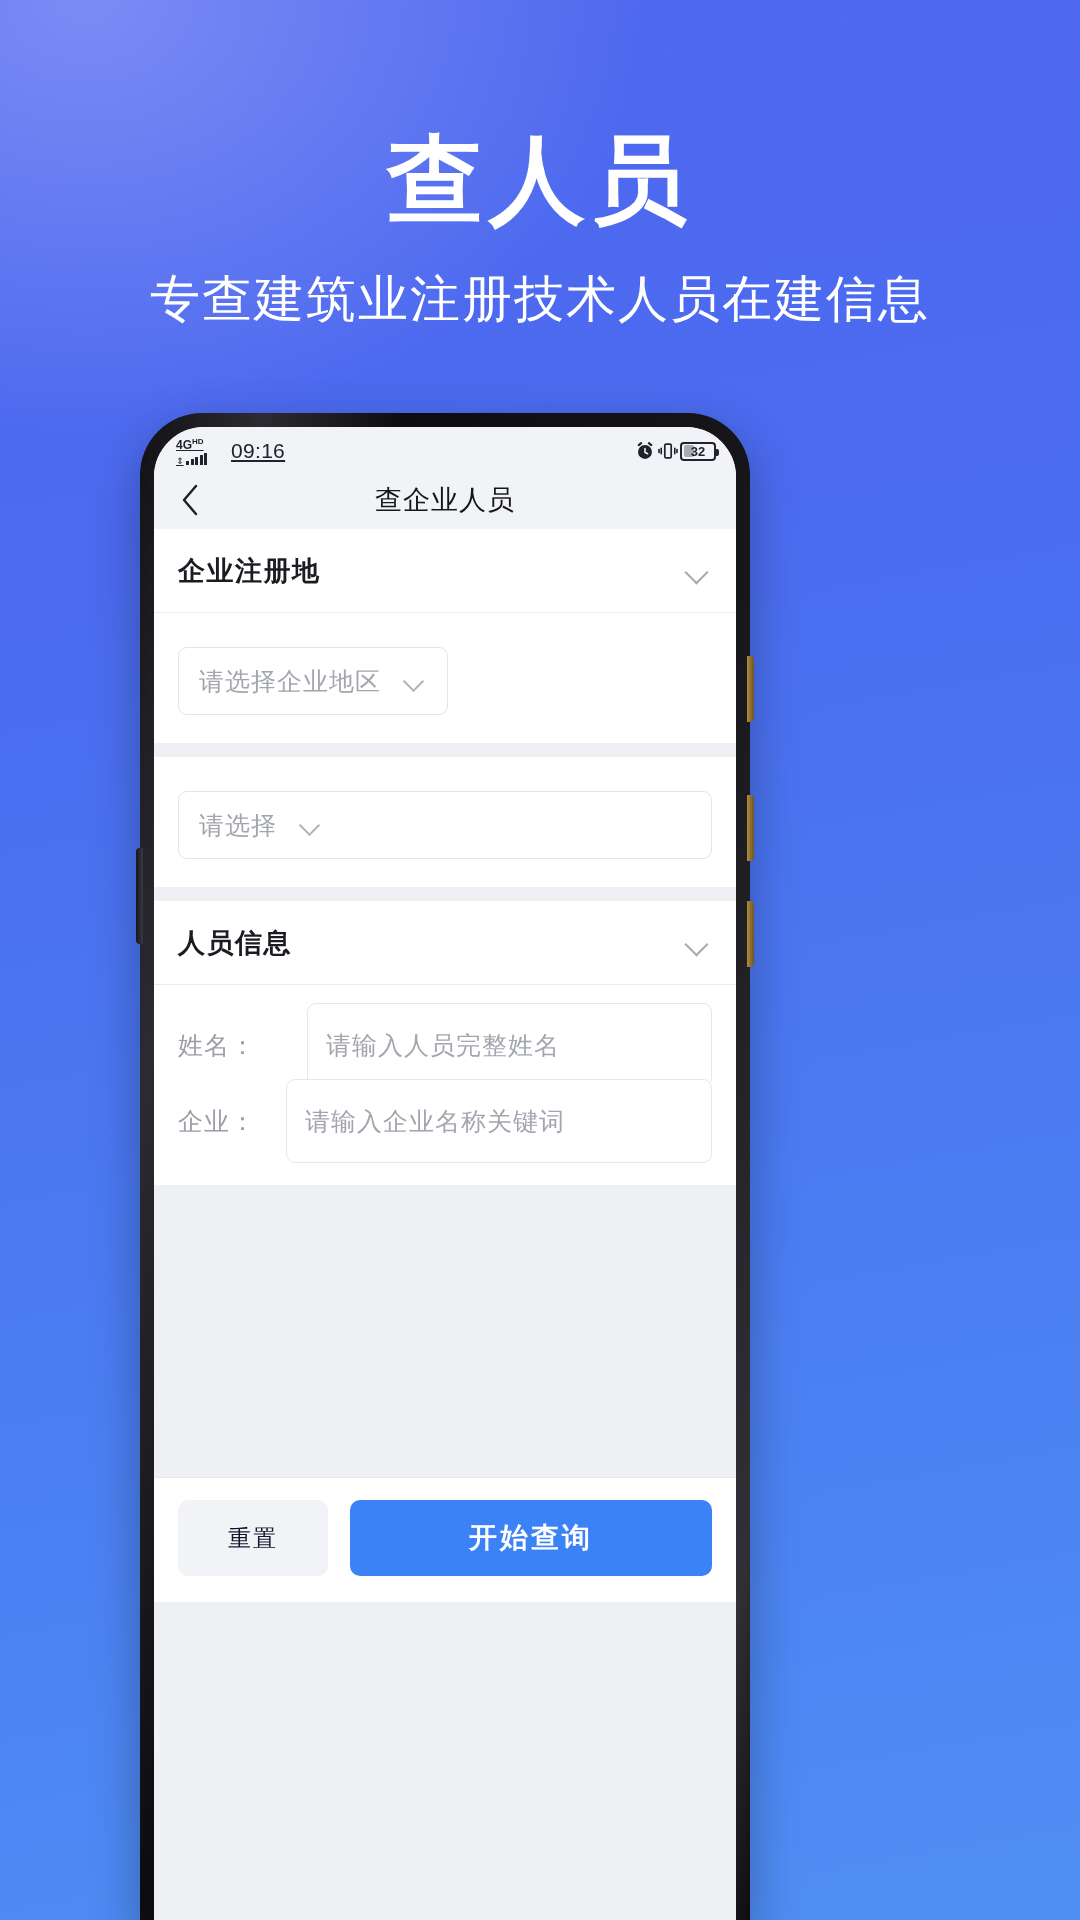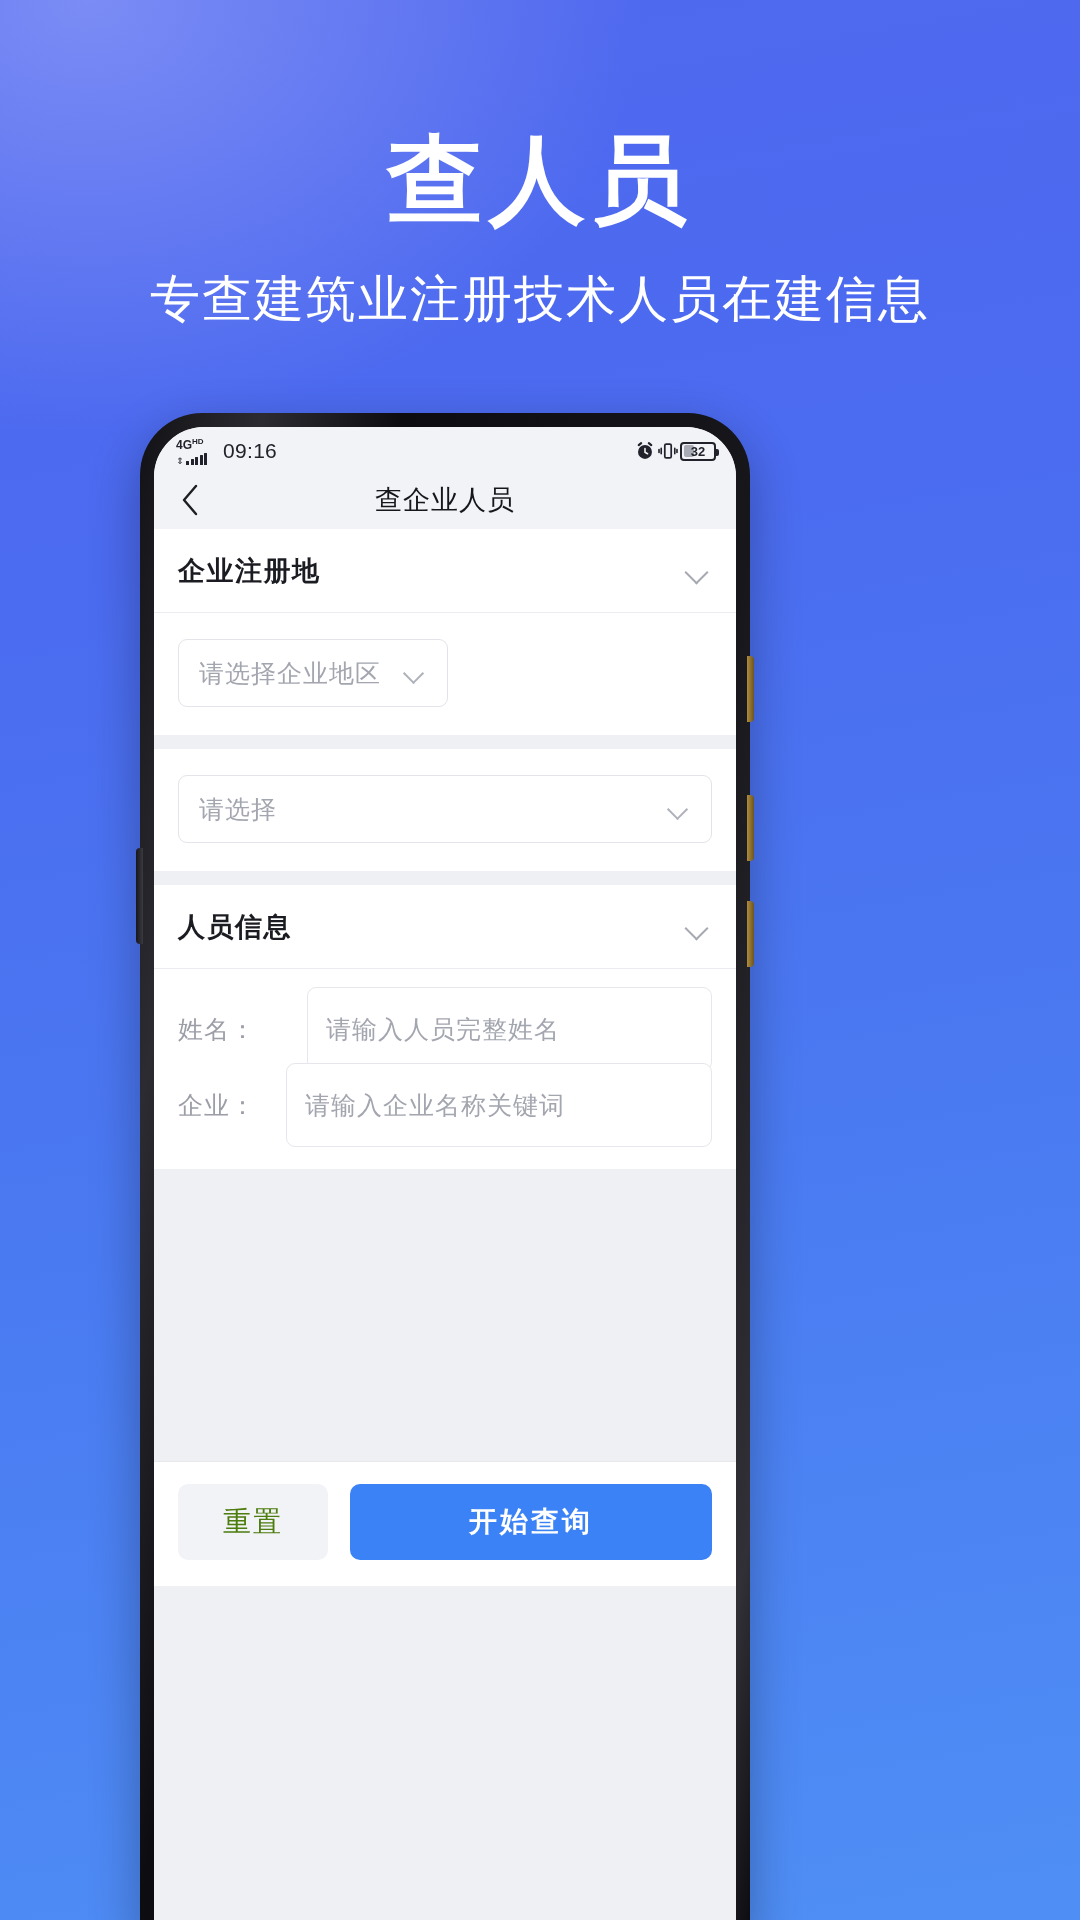--- a/index.html
+++ b/index.html
@@ -95,21 +95,21 @@
   
   #status-bar {
     position:relative; z-index:14;
     height:44px;
     display:flex; align-items:center; justify-content:space-between;
     padding:4px 20px 0 22px;
     color:#21222b;
     font-size:21px;
     background:#f2f3f7;
   }
-  .sb-left { display:flex; align-items:center; gap:8px; }
+  .sb-left { display:flex; align-items:center; gap:16px;text-decoration:underline; }
   .net-block { display:flex; flex-direction:column; align-items:flex-start; line-height:1; }
   .net-label { font-size:12px; font-weight:700; letter-spacing:0px; }
   .net-label sup { font-size:8px; vertical-align:super; }
   .sig-row { display:flex; align-items:flex-end; gap:1.5px; margin-top:2px; }
   .sig-arrows { font-size:9px; line-height:7px; margin-right:1px; }
   .bar { width:3px; background:#21222b; border-radius:0.5px; }
   .bar.b1{height:4px;} .bar.b2{height:6px;} .bar.b3{height:8px;} .bar.b4{height:10px;} .bar.b5{height:12px;}
   #status-time { font-size:21px; font-weight:400; letter-spacing:0.3px; margin-left:8px; }
   .sb-right { display:flex; align-items:center; gap:1px; }
   .battery {
@@ -176,27 +176,28 @@
     width:15px; height:15px;
     border-right:2.5px solid #a7a9b2;
     border-bottom:2.5px solid #a7a9b2;
     transform:rotate(45deg);
   }
 
   .section-body { padding:26px 24px 28px 24px; }
 
   
   .select-box {
-    display:inline-flex; align-items:center; justify-content:space-between;
+    display:inline-flex; align-items:center; justify-content:flex-start;
     gap:20px;
     height:68px;
     padding:0 20px;
     border:1px solid #e3e4e9;
     border-radius:9px;
     background:#fff;
+    margin-top:8px;
   }
   .select-box.full { display:flex; width:100%; }
   .select-text { font-size:25px; color:#a3a5af; letter-spacing:1px; }
   .chev-sm { width:26px; height:26px; position:relative; flex:none; }
   .chev-sm::before{
     content:""; position:absolute; left:5px; top:6px;
     width:13px; height:13px;
     border-right:2.2px solid #b0b2bb;
     border-bottom:2.2px solid #b0b2bb;
     transform:rotate(45deg);
@@ -235,21 +236,21 @@
     background:#ffffff;
     border-top:1px solid #e8e9ee;
     padding:22px 24px 26px 24px;
     display:flex; align-items:center; gap:22px;
   }
   #btn-reset {
     width:150px; height:76px;
     background:#f2f3f7;
     border-radius:10px;
     display:flex; align-items:center; justify-content:center;
-    font-size:28px; color:#4d7c0f; letter-spacing:2px;
+    font-size:23px; color:#0f172a; letter-spacing:2px;
   }
   #btn-search {
     flex:1; height:76px;
     background:#3b82f6;
     border-radius:10px;
     display:flex; align-items:center; justify-content:center;
     font-size:28px; color:#ffffff; font-weight:600; letter-spacing:3px;
   }
 </style>
 </head>

